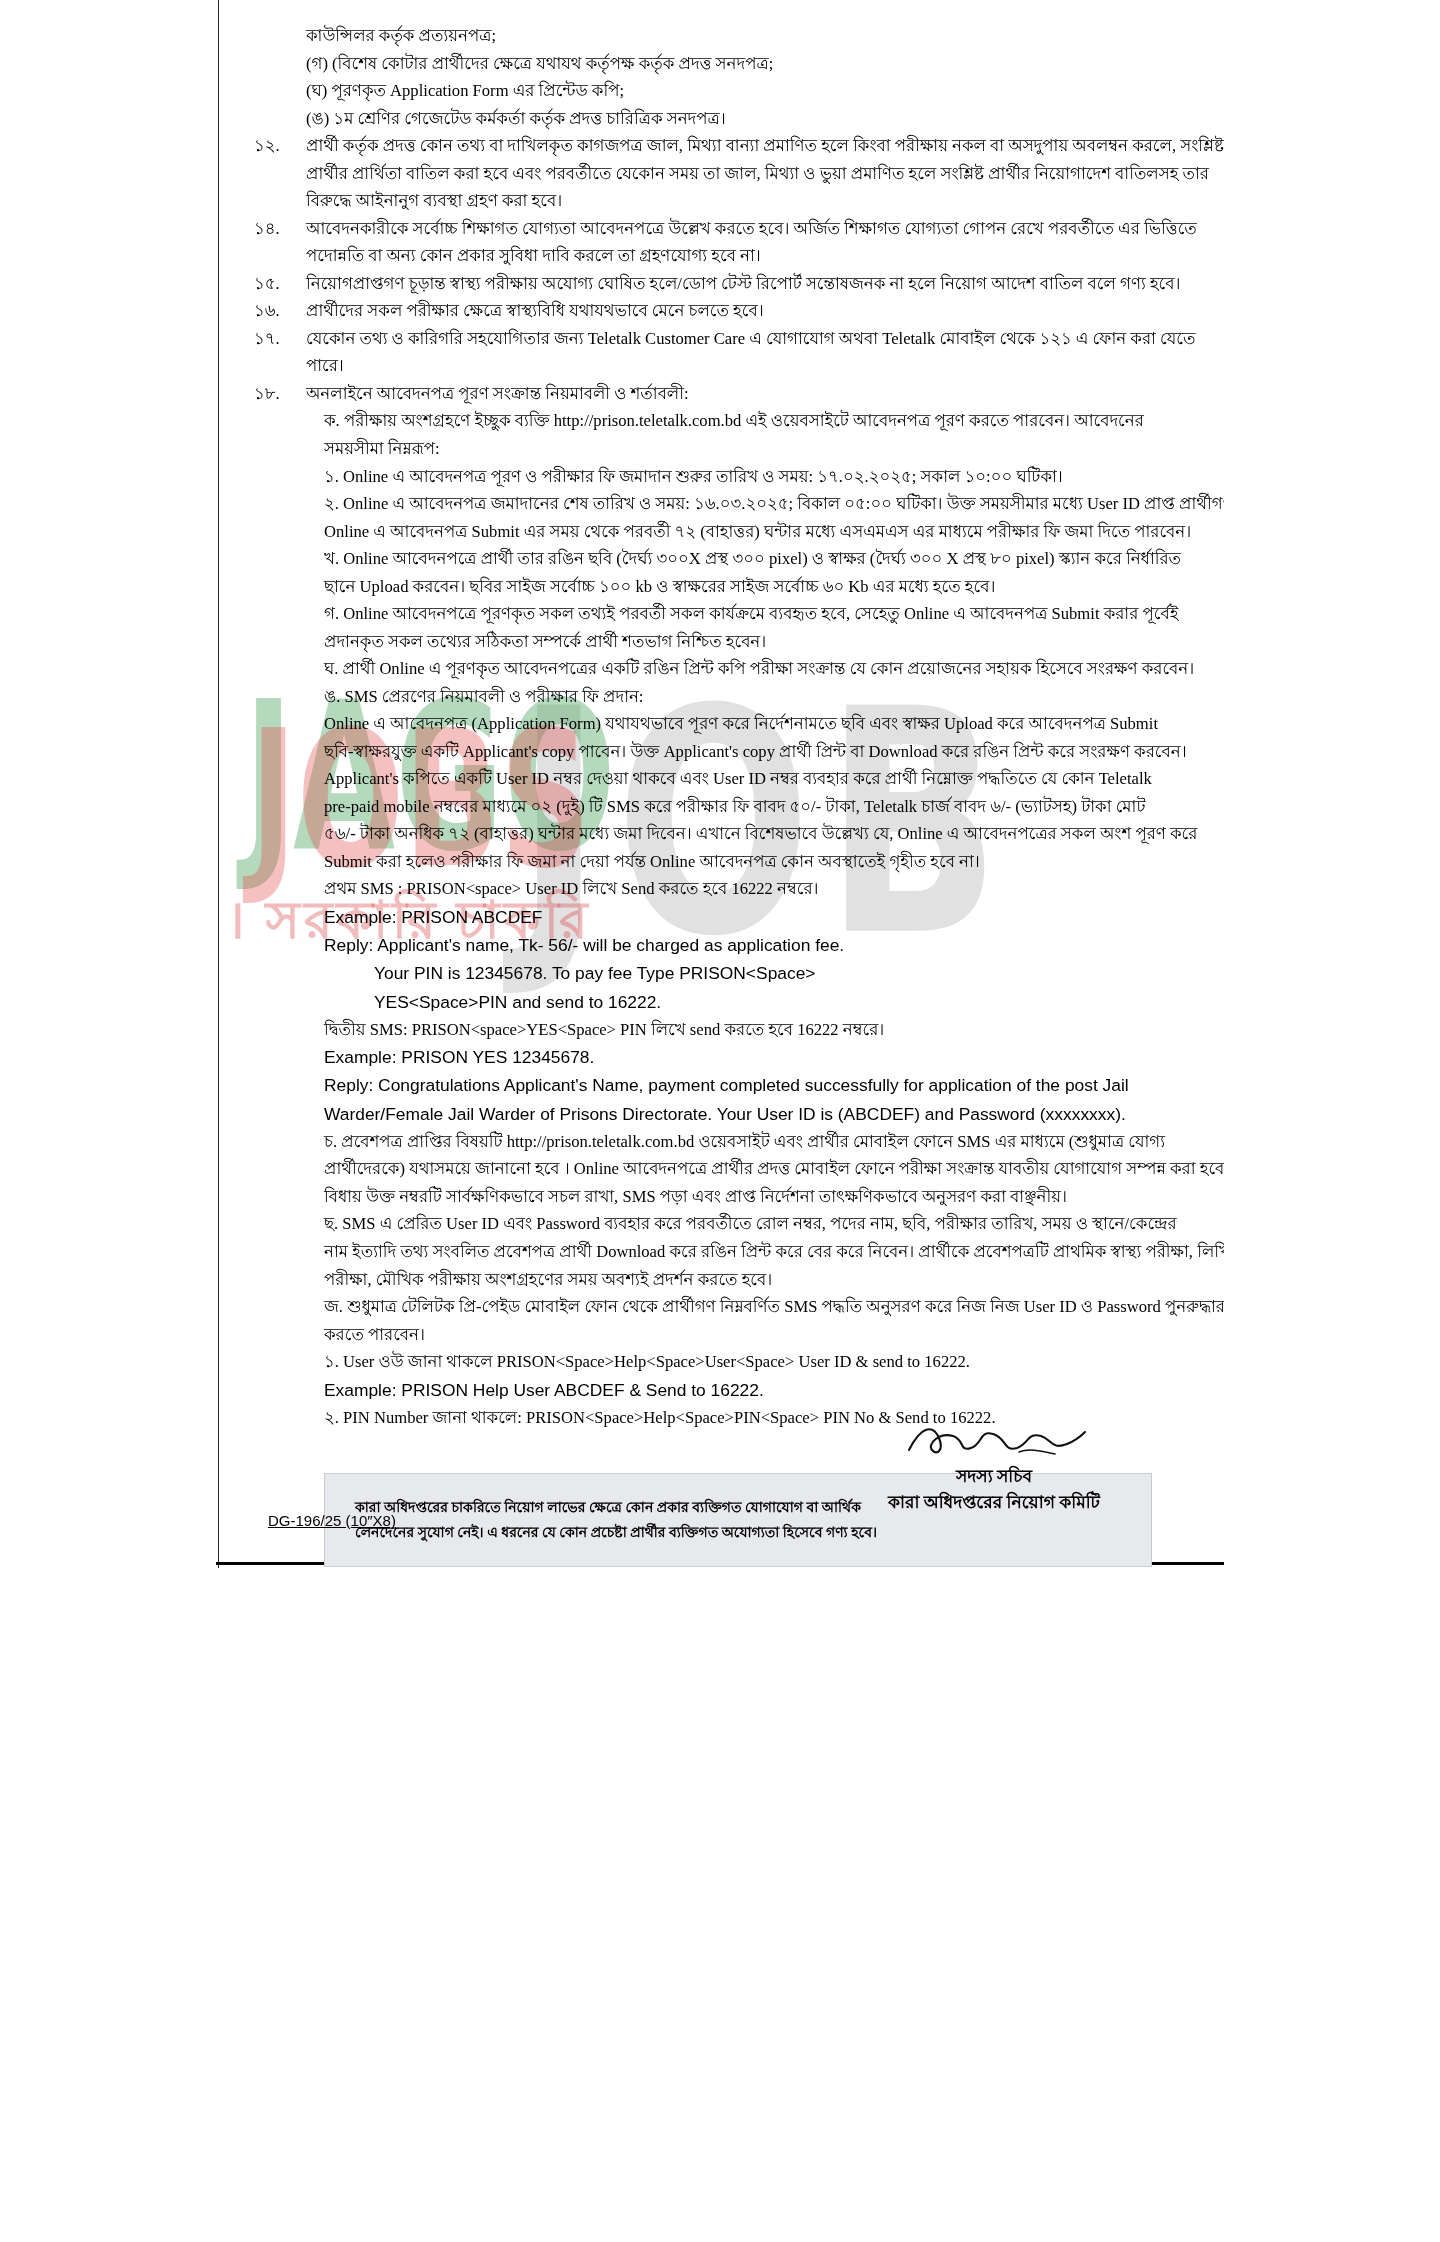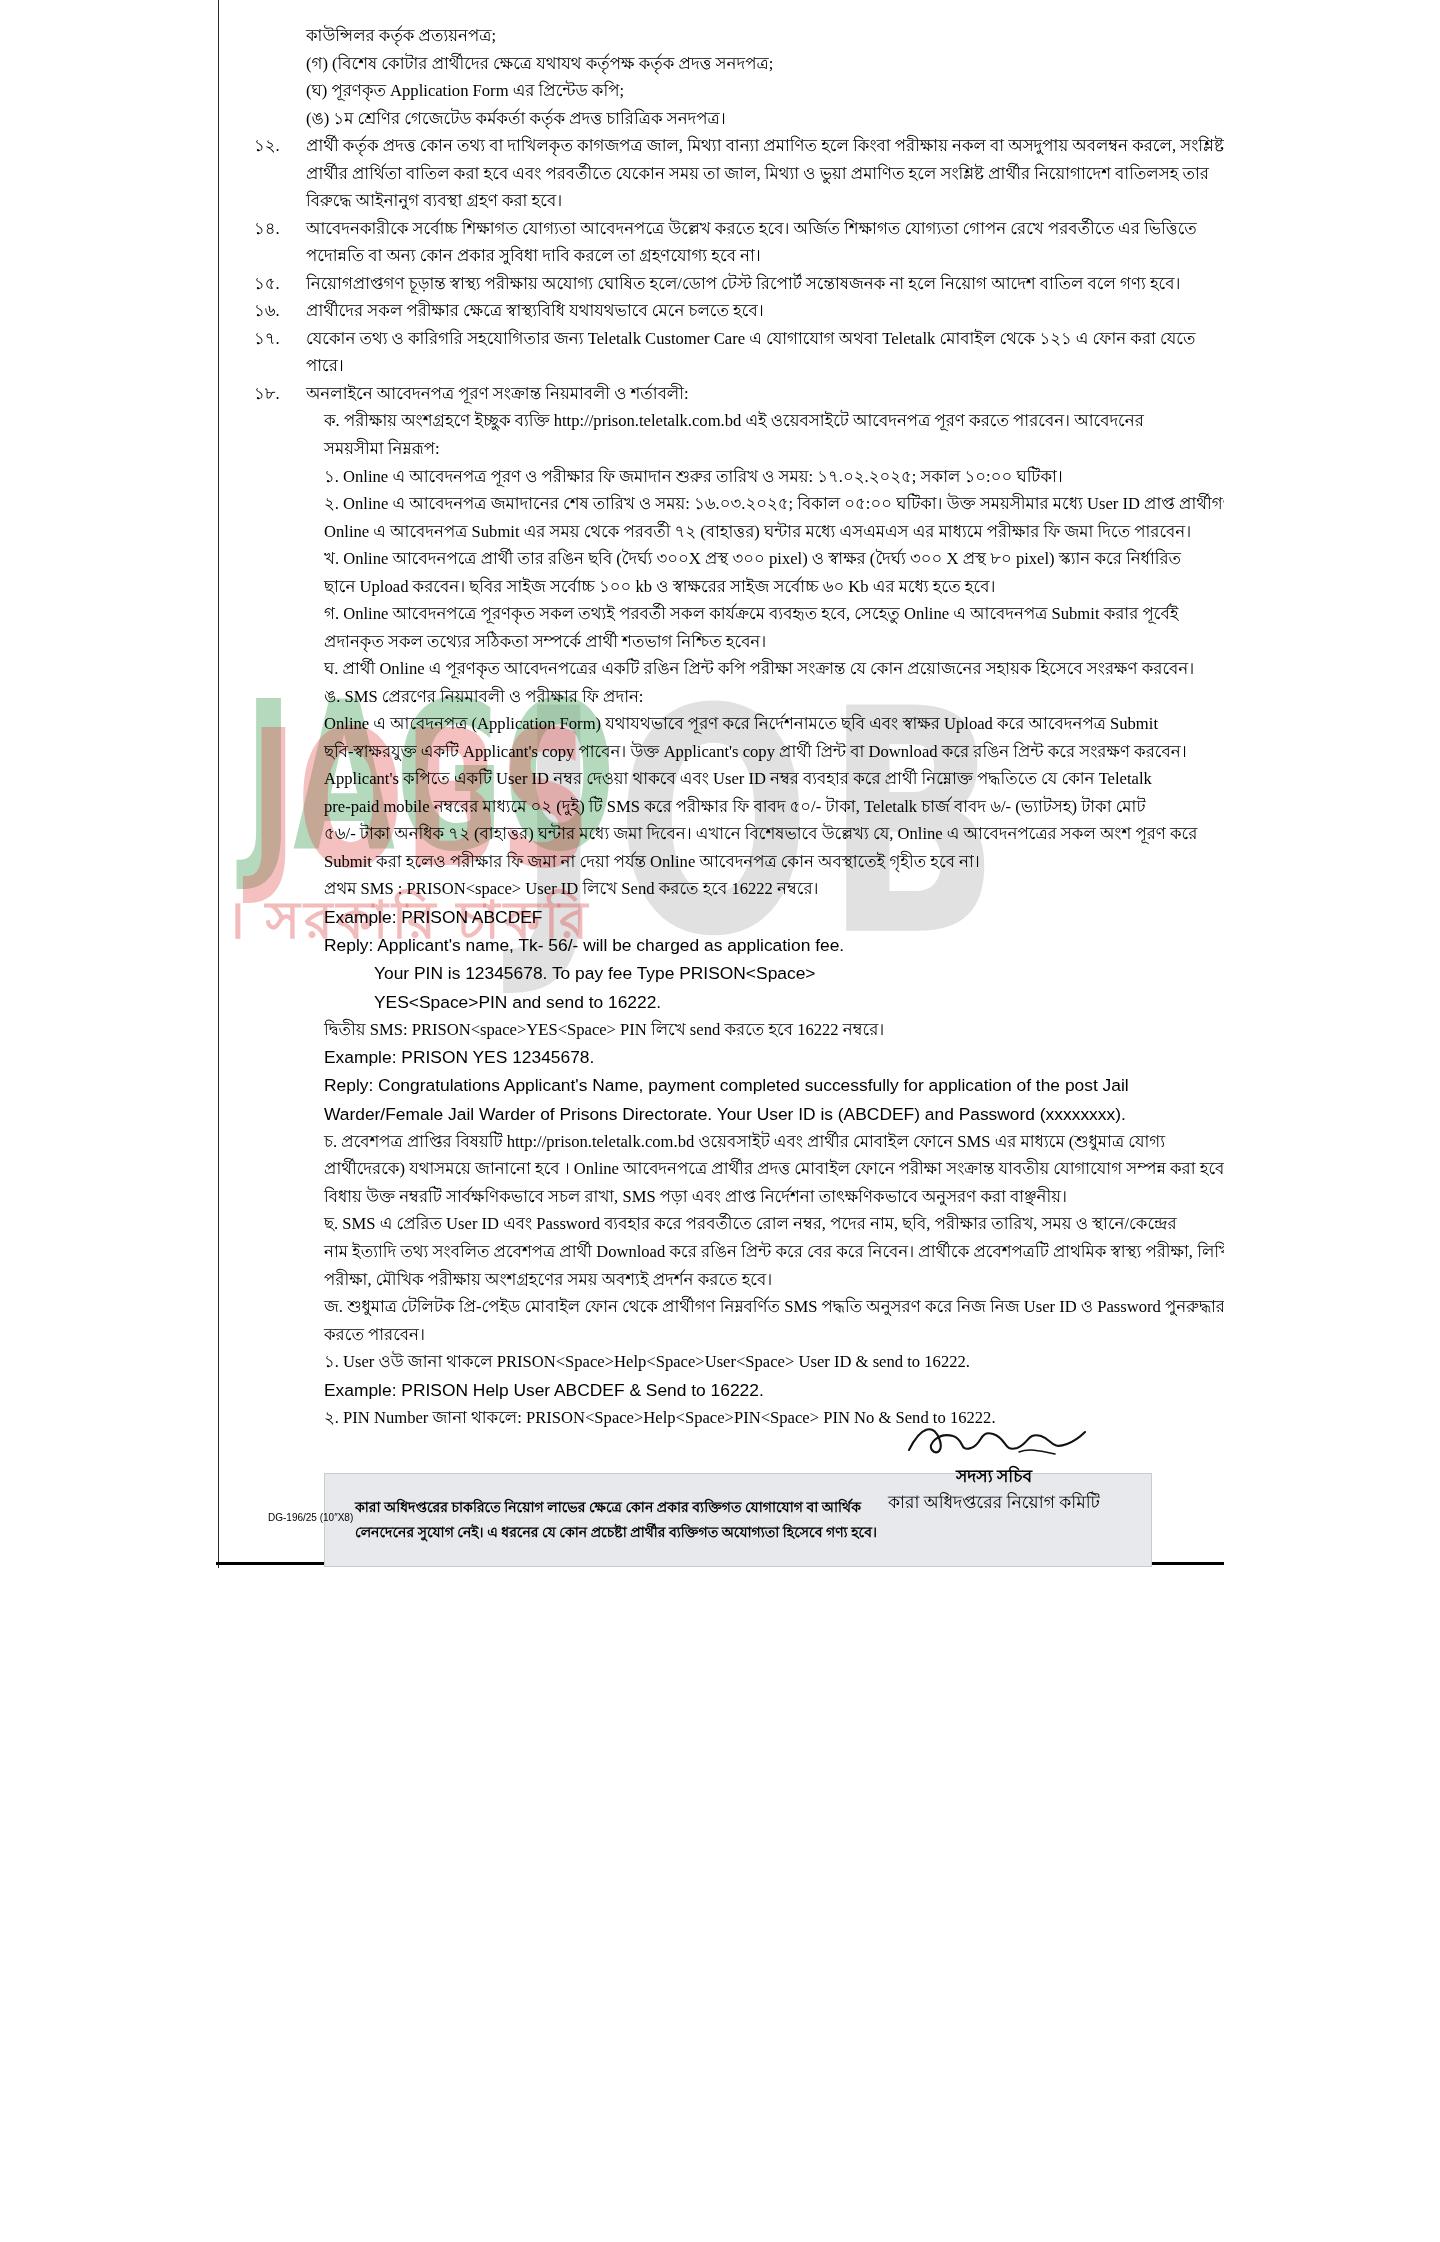--- a/index.html
+++ b/index.html
@@ -158,31 +158,32 @@
     position: relative;
   }
   .sig-scribble svg { display:block; margin: 0 auto; }
   .sig-name {
     font-size: 17.2px;
     font-weight: 700;
     line-height: 1.5;
   }
   .sig-org {
     font-size: 17.2px;
-    font-weight: 400;
+    font-weight: 700;
     line-height: 1.5;
   }
 
   .docref {
     position: absolute;
     left: 52px;
     top: 1512px;
     z-index: 3;
     font-family: "Liberation Sans", "DejaVu Sans", sans-serif;
-    font-size: 10px;
+    font-size: 15px;
+    text-decoration: underline;
   }
 </style>
 </head>
 <body>
 
 <div class="page">
 
   <div class="edge-left"></div>
   <div class="edge-bottom"></div>
 

